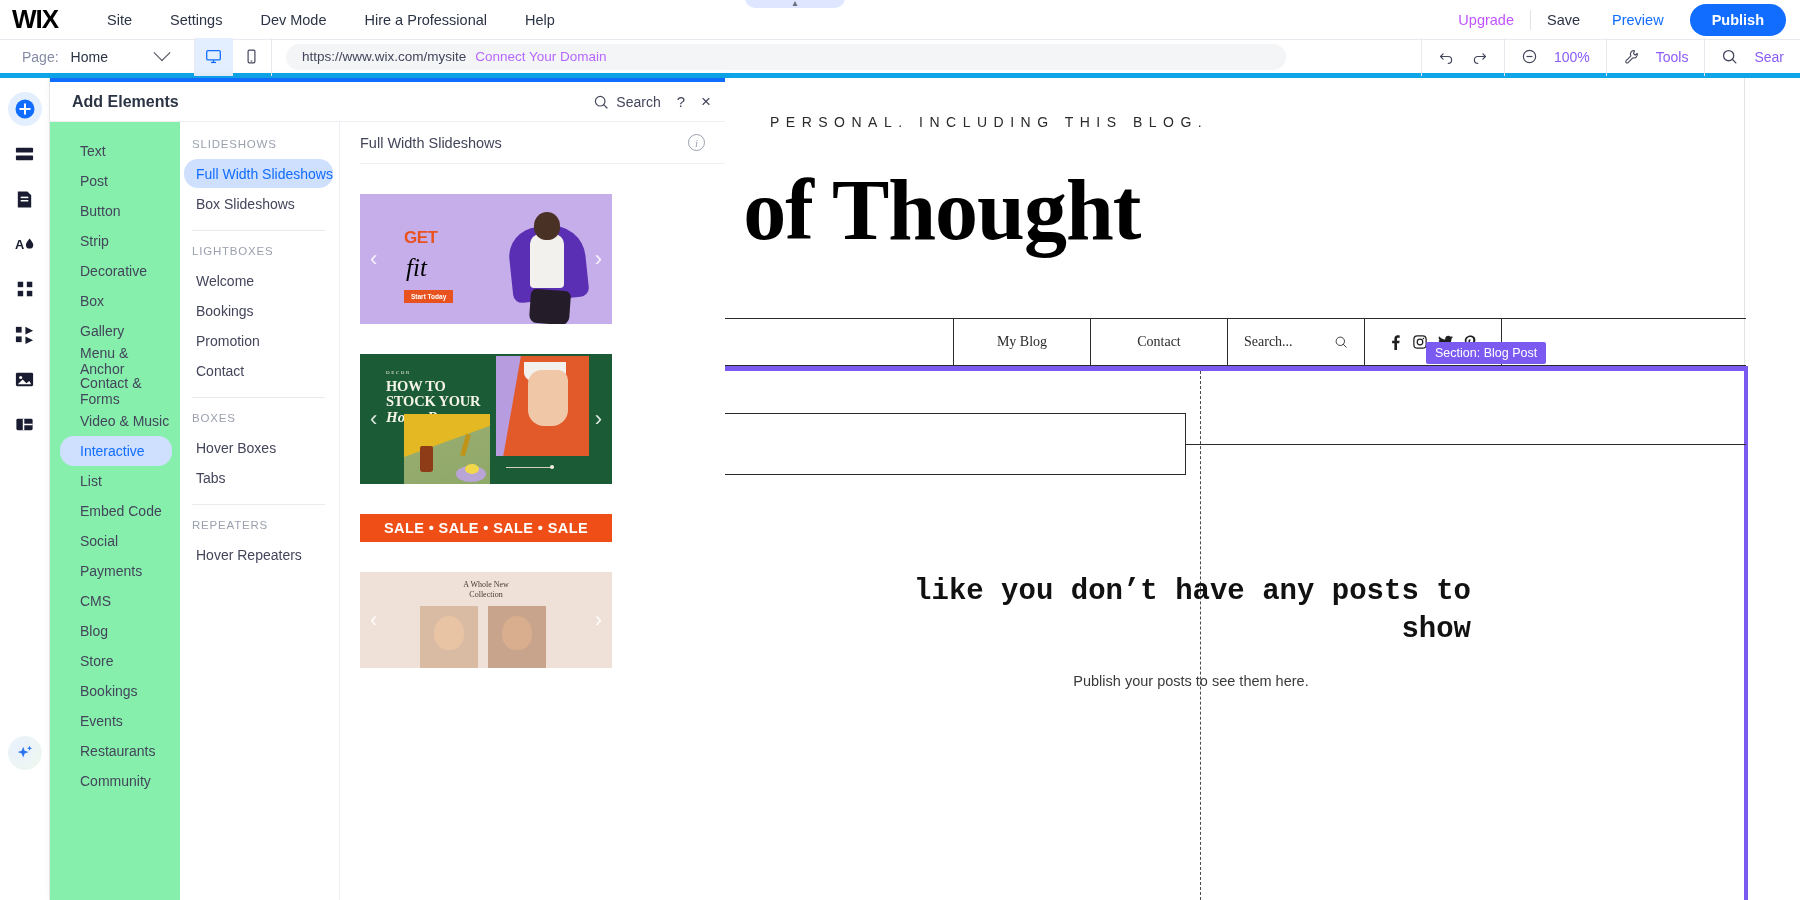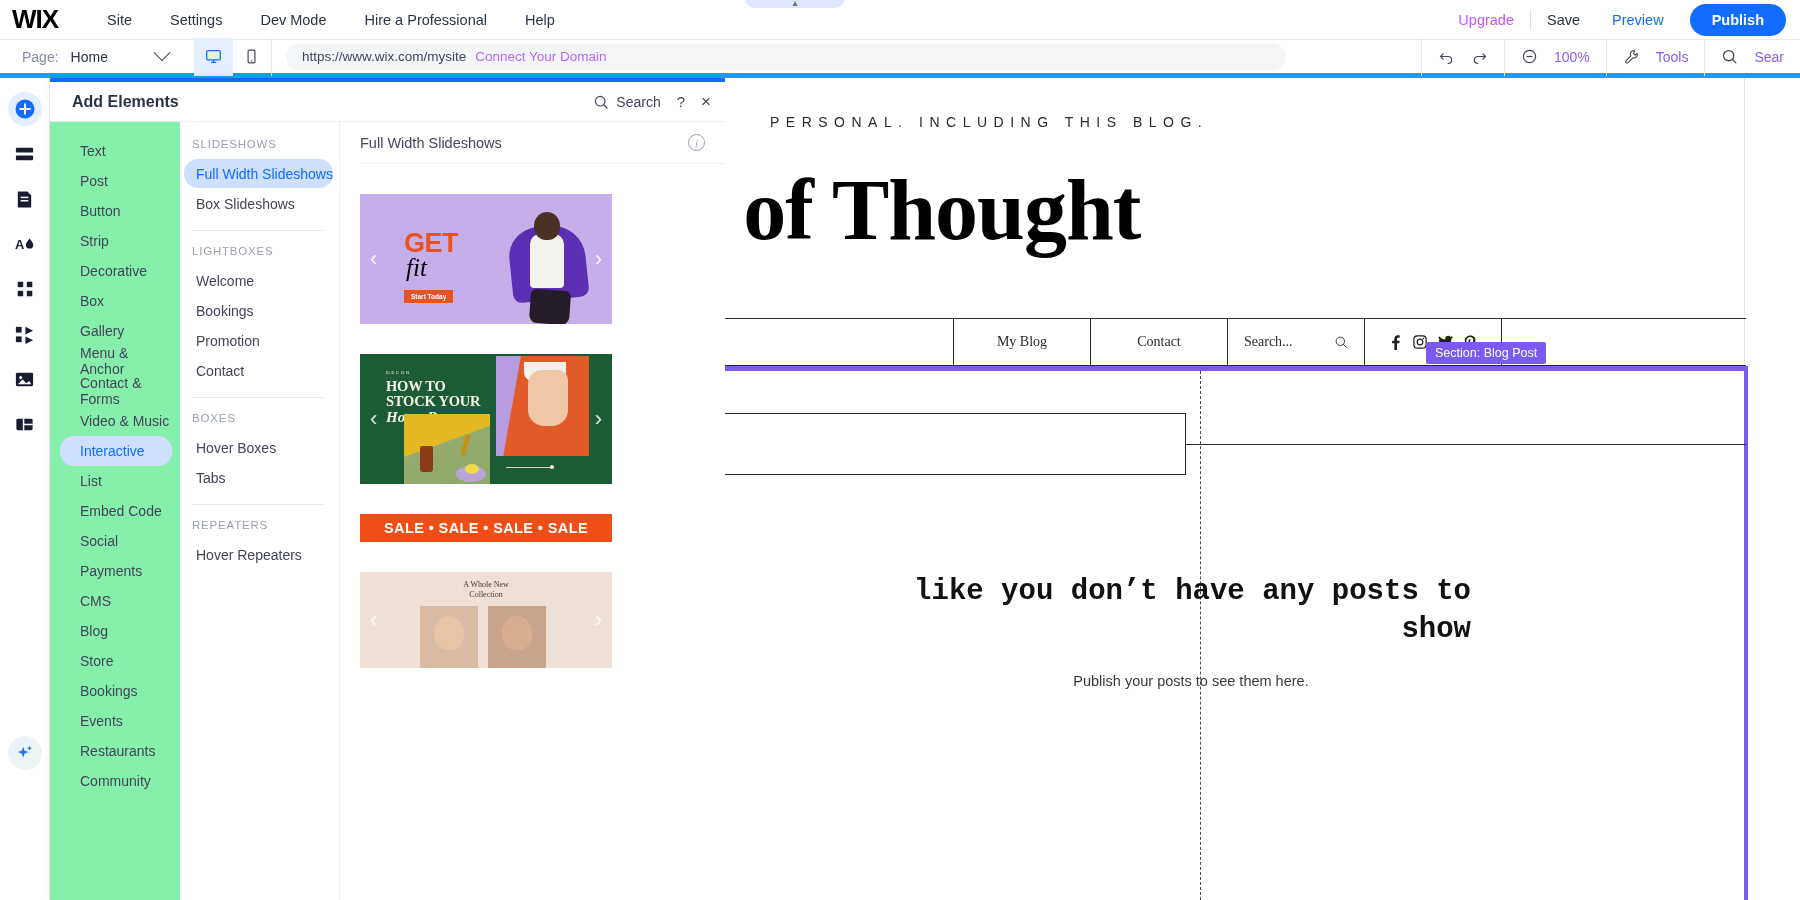--- a/index.html
+++ b/index.html
@@ -167,21 +167,21 @@
     overflow: hidden;
   }
   .thumb .arrow {
     position: absolute; top: 50%; transform: translateY(-50%);
     font-size: 22px; color: rgba(255,255,255,0.85); z-index: 3; font-weight: 300;
   }
   .thumb .arrow.l { left: 10px; } .thumb .arrow.r { right: 10px; }
 
   
   .t1 { height: 130px; background: #c6aeea; }
-  .t1 .get { position: absolute; left: 44px; top: 34px; font-size: 27px; font-weight: 700;
+  .t1 .get { position: absolute; left: 44px; top: 34px; font-size: 17px; font-weight: 700;
              color: #e8521e; letter-spacing: -0.5px; font-family: "Liberation Sans", sans-serif; }
   .t1 .fit { position: absolute; left: 46px; top: 60px; font-size: 25px; color: #000000;
              font-style: italic; font-family: "Liberation Serif", serif; }
   .t1 .cta { position: absolute; left: 44px; top: 96px; background: #e8521e; color: #fff;
              font-size: 6.5px; font-weight: 700; padding: 3px 7px; }
   .t1 .person { position: absolute; right: 8px; top: 6px; width: 96px; height: 118px; }
   .t1 .jacket { position: absolute; right: 18px; top: 26px; width: 76px; height: 74px;
                 background: #5b2fb3; border-radius: 40% 45% 12% 12%; transform: rotate(-6deg); }
   .t1 .shirt { position: absolute; right: 40px; top: 34px; width: 34px; height: 54px;
                background: #f2f1ee; border-radius: 10px 10px 4px 4px; }

